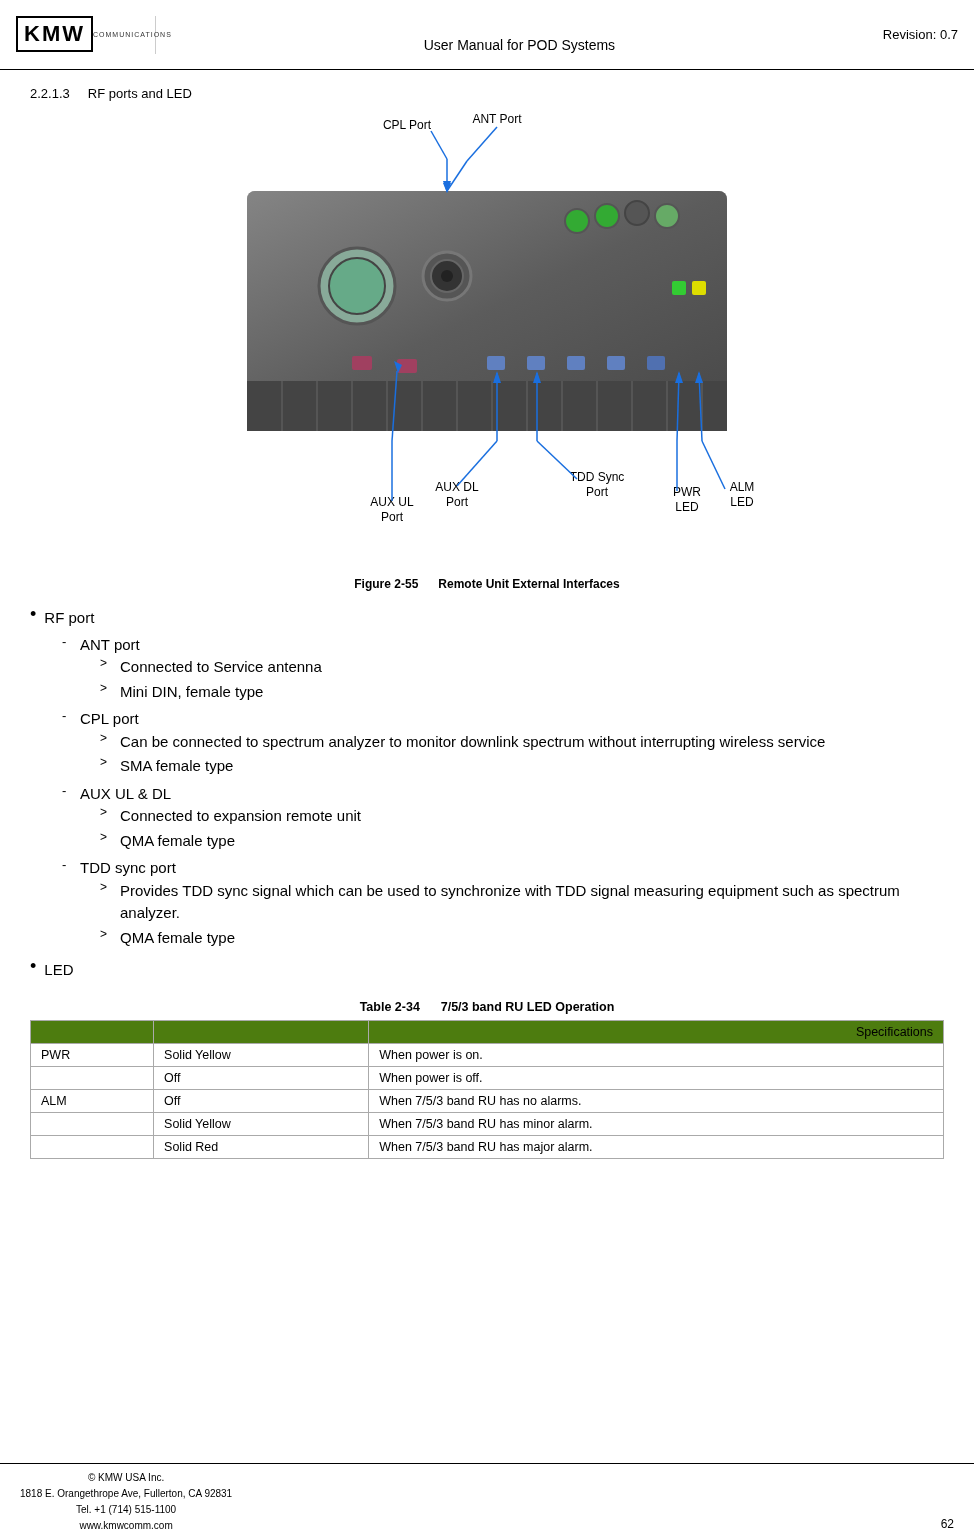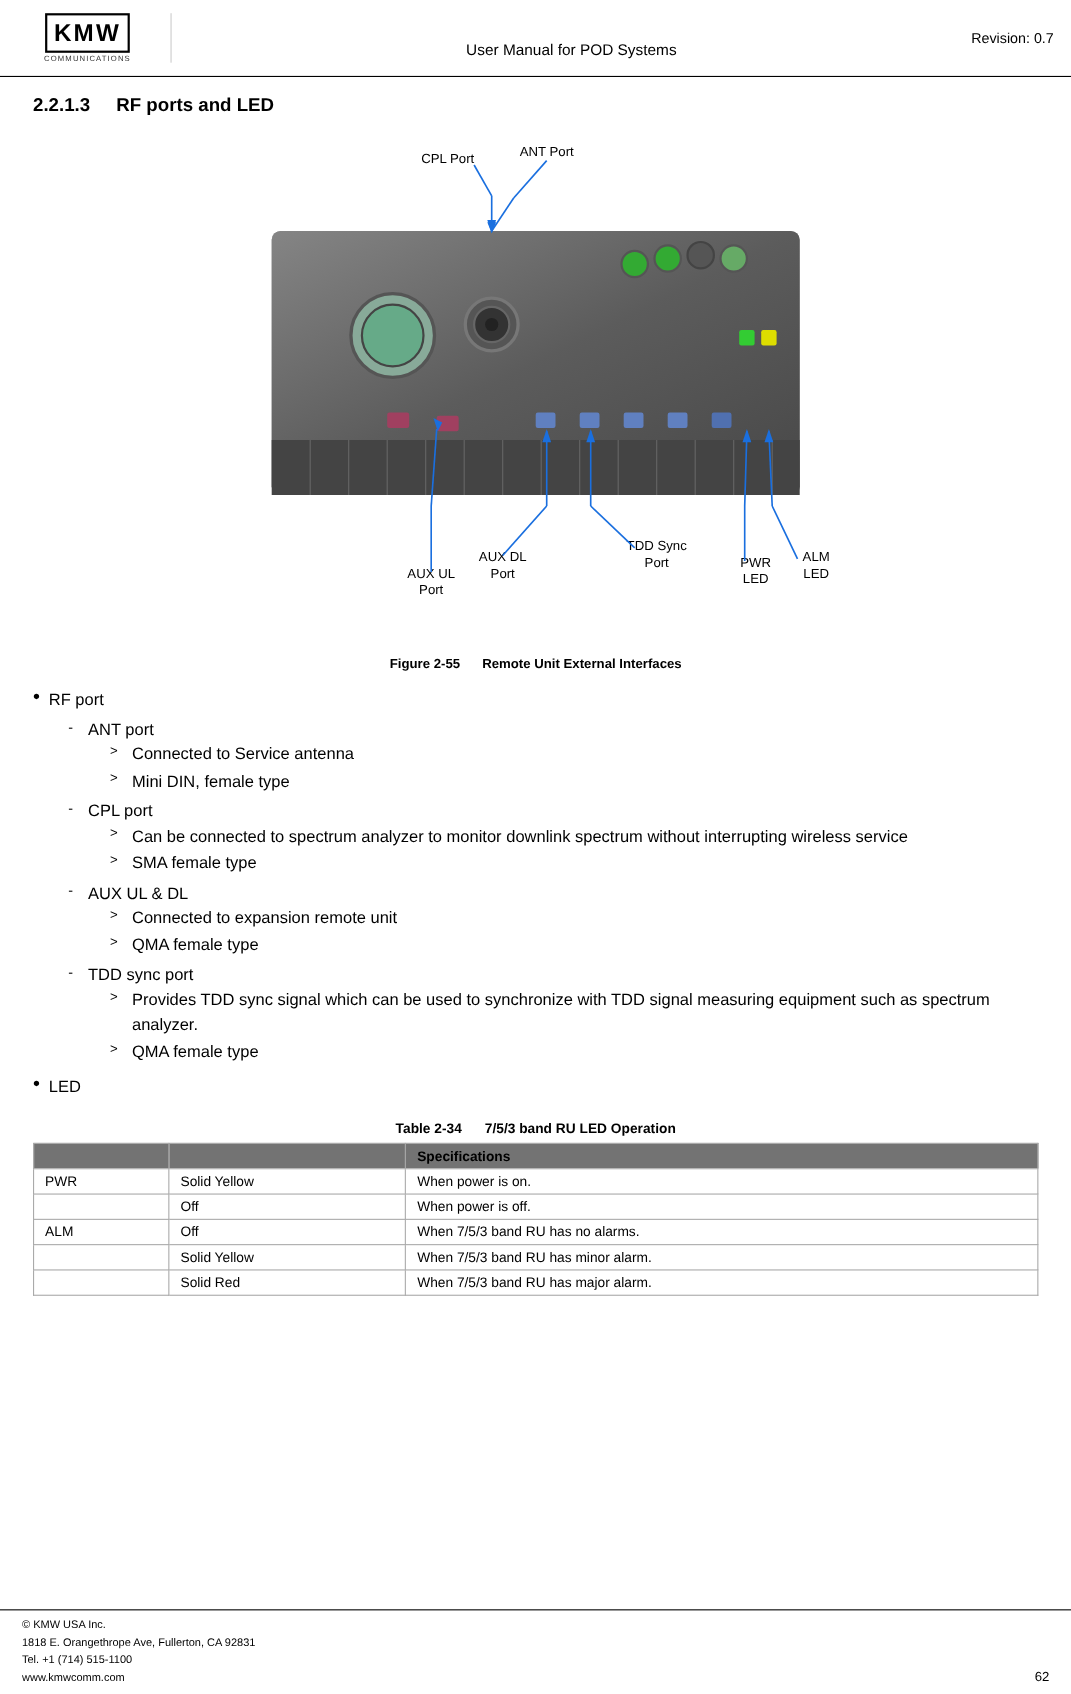--- a/index.html
+++ b/index.html
@@ -16,21 +16,21 @@
     
     .header {
       display: flex;
       align-items: center;
       border-bottom: 1px solid #000;
       padding: 6px 16px;
       height: 70px;
     }
     .logo-area {
       display: flex;
-      flex-direction: column;
+      flex-direction: row;
       align-items: center;
       width: 140px;
       border-right: 1px solid #ccc;
       padding-right: 12px;
       margin-right: 12px;
     }
     .logo-box {
       border: 2px solid #000;
       padding: 3px 6px;
       margin-bottom: 2px;
@@ -60,23 +60,22 @@
       padding-left: 12px;
     }
 
     
     .page-content {
       padding: 16px 30px 16px 30px;
     }
 
     
     .section-heading {
-      font-size: 17px;
-      font-weight: bold;
-      margin-bottom: 14px;
+      font-size: 13px;
+      font-weight: normal;
     }
 
     
     .diagram-wrapper {
       position: relative;
       width: 700px;
       margin: 0 auto;
     }
 
     
@@ -149,42 +148,43 @@
     .led-table {
       width: 100%;
       border-collapse: collapse;
       font-size: 12.5px;
     }
     .led-table th, .led-table td {
       border: 1px solid #aaa;
       padding: 4px 10px;
     }
     .led-table th {
-      background: #737373;
-      font-weight: bold;
-      text-align: left;
+      background: #4d7c0f;
+      font-weight: normal;
+      text-align: right;
     }
     .led-table td {
       vertical-align: middle;
     }
     .specs-header {
       text-align: center;
     }
 
     
     .footer {
       position: absolute;
       bottom: 0; left: 0; right: 0;
       border-top: 1px solid #000;
       display: flex;
       justify-content: space-between;
       align-items: flex-end;
       padding: 6px 20px;
       font-size: 10px;
       line-height: 1.6;
+      text-align: center;
     }
     .footer-page {
       font-size: 12px;
       font-weight: normal;
     }
   </style>
 </head>
 <body>
 
 <div class="header">

